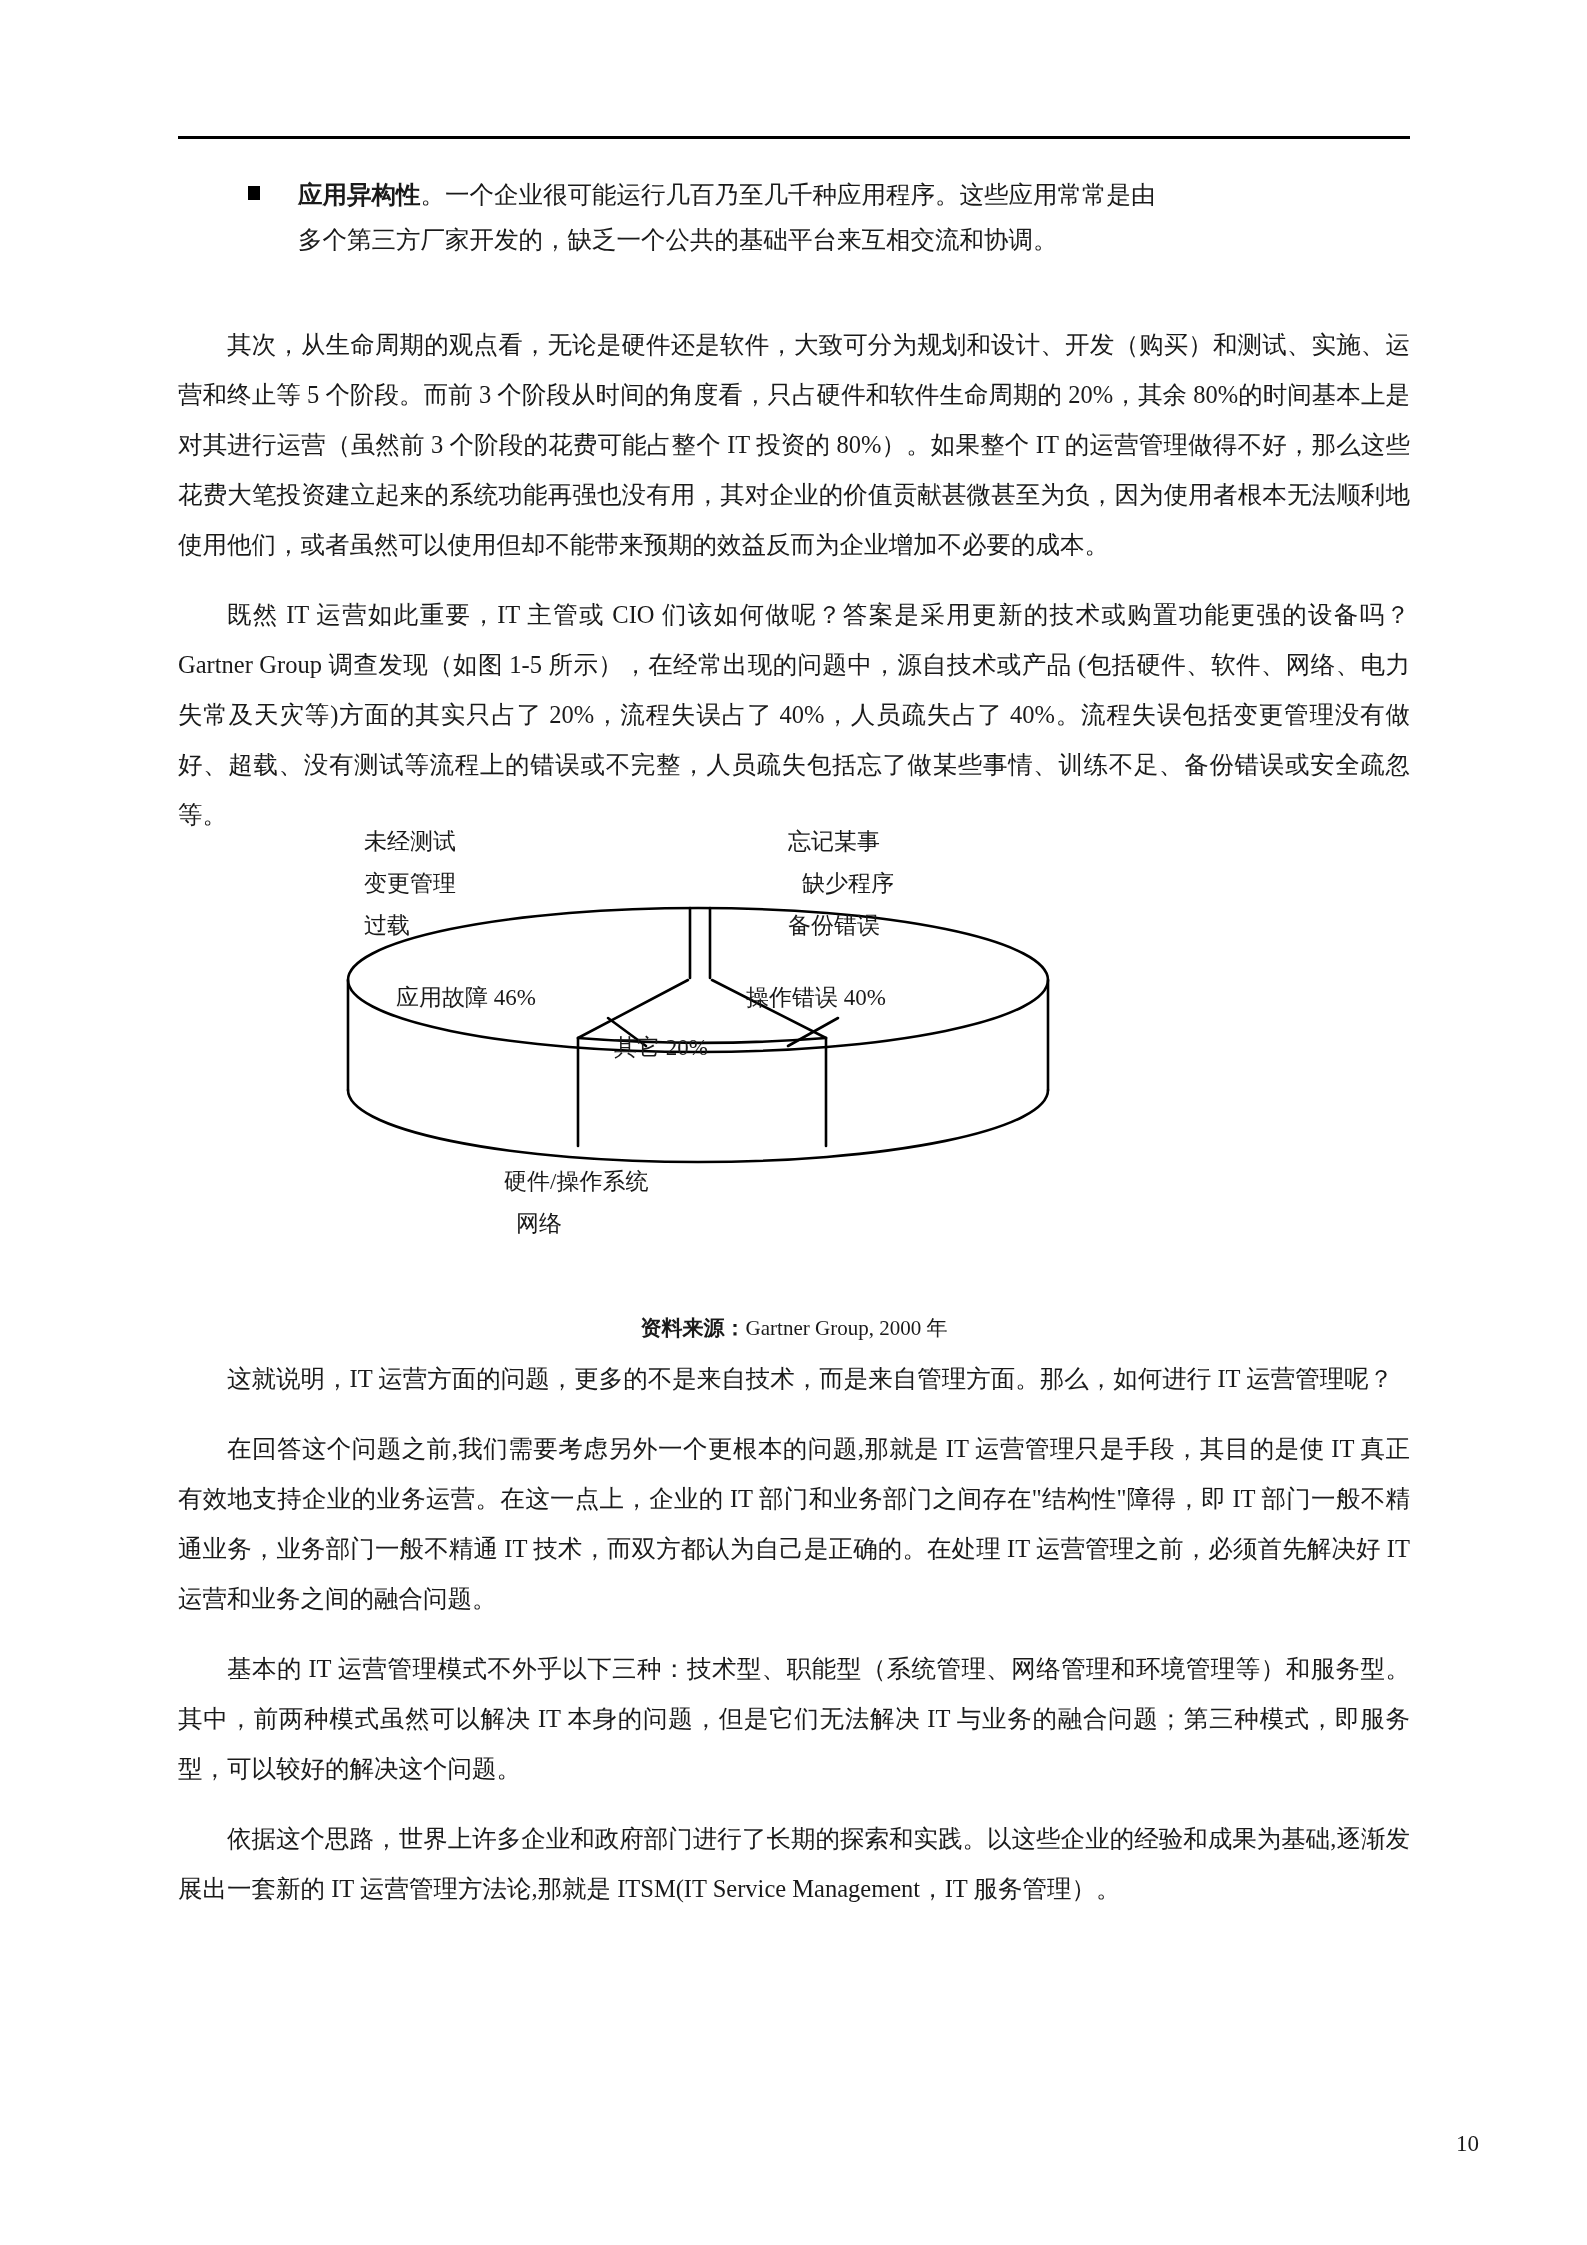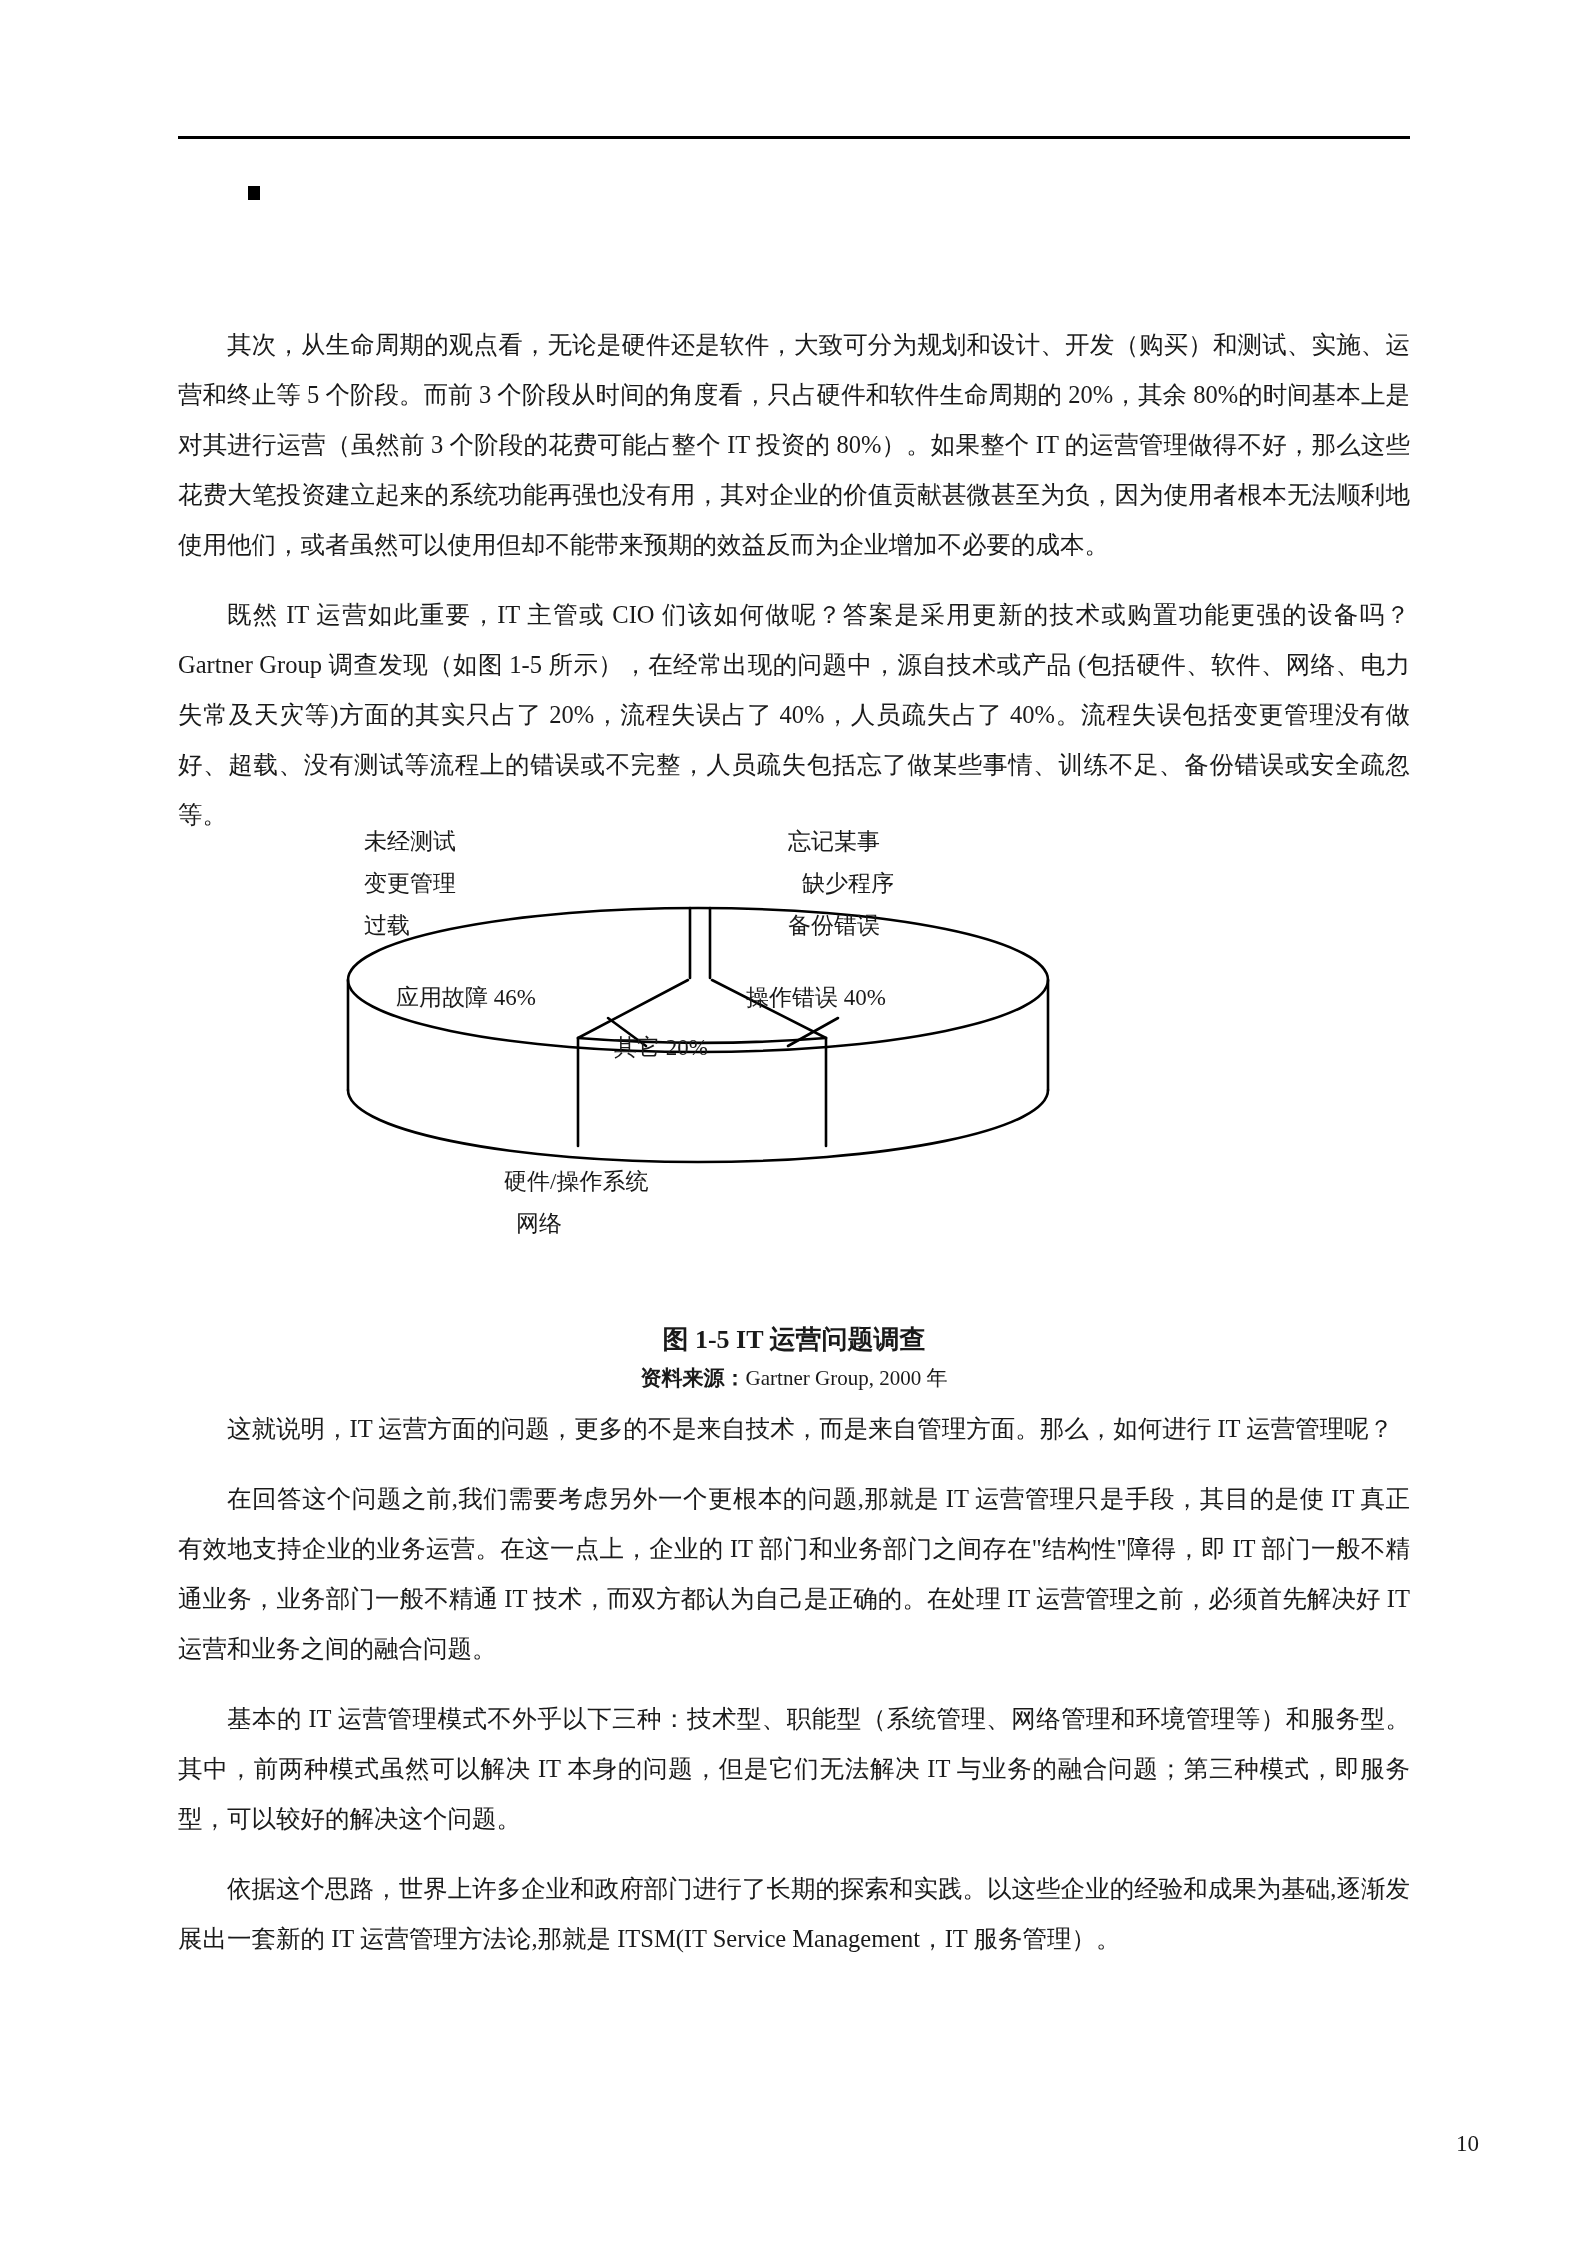--- a/index.html
+++ b/index.html
@@ -112,20 +112,24 @@
 </head>
 <body>
 
 <div class="page">
 
   <div class="rule"></div>
 
   <div class="bullet-block">
     <div class="bullet-row">
       <span class="bullet-mark"></span>
+      <div class="bullet-text">
+        <b>应用异构性</b><span>。一个企业很可能运行几百乃至几千种应用程序。这些应用常常是由</span><br>
+        <span>多个第三方厂家开发的，缺乏一个公共的基础平台来互相交流和协调。</span>
+      </div>
     </div>
   </div>
 
   <div class="content" style="top:300px;">
     <div class="para-gap"></div>
     <p class="para">其次，从生命周期的观点看，无论是硬件还是软件，大致可分为规划和设计、开发（购买）和测试、实施、运营和终止等 5 个阶段。而前 3 个阶段从时间的角度看，只占硬件和软件生命周期的 20%，其余 80%的时间基本上是对其进行运营（虽然前 3 个阶段的花费可能占整个 IT 投资的 80%）。如果整个 IT 的运营管理做得不好，那么这些花费大笔投资建立起来的系统功能再强也没有用，其对企业的价值贡献甚微甚至为负，因为使用者根本无法顺利地使用他们，或者虽然可以使用但却不能带来预期的效益反而为企业增加不必要的成本。</p>
     <div class="para-gap"></div>
     <p class="para">既然 IT 运营如此重要，IT 主管或 CIO 们该如何做呢？答案是采用更新的技术或购置功能更强的设备吗？Gartner Group 调查发现（如图 1-5 所示），在经常出现的问题中，源自技术或产品 (包括硬件、软件、网络、电力失常及天灾等)方面的其实只占了 20%，流程失误占了 40%，人员疏失占了 40%。流程失误包括变更管理没有做好、超载、没有测试等流程上的错误或不完整，人员疏失包括忘了做某些事情、训练不足、备份错误或安全疏忽等。</p>
 
     <div class="figure">
@@ -165,21 +169,20 @@
       <span class="fig-label" style="left:610px; top:74px;">备份错误</span>
 
       <span class="fig-label" style="left:218px; top:146px;">应用故障  46%</span>
       <span class="fig-label" style="left:568px; top:146px;">操作错误  40%</span>
       <span class="fig-label" style="left:436px; top:196px;">其它  20%</span>
 
       <span class="fig-label" style="left:326px; top:330px;">硬件/操作系统</span>
       <span class="fig-label" style="left:338px; top:372px;">网络</span>
     </div>
 
-    <div class="fig-caption" style="margin-top:10px;">图 1-5 IT 运营问题调查</div>
     <div class="fig-source">
       <b>资料来源：</b><span>Gartner Group, 2000 年</span>
     </div>
 
     <p class="para" style="margin-top:8px;">这就说明，IT 运营方面的问题，更多的不是来自技术，而是来自管理方面。那么，如何进行 IT 运营管理呢？</p>
     <div class="para-gap"></div>
     <p class="para">在回答这个问题之前,我们需要考虑另外一个更根本的问题,那就是 IT 运营管理只是手段，其目的是使 IT 真正有效地支持企业的业务运营。在这一点上，企业的 IT 部门和业务部门之间存在"结构性"障得，即 IT 部门一般不精通业务，业务部门一般不精通 IT 技术，而双方都认为自己是正确的。在处理 IT 运营管理之前，必须首先解决好 IT 运营和业务之间的融合问题。</p>
     <div class="para-gap"></div>
     <p class="para">基本的 IT 运营管理模式不外乎以下三种：技术型、职能型（系统管理、网络管理和环境管理等）和服务型。其中，前两种模式虽然可以解决 IT 本身的问题，但是它们无法解决 IT 与业务的融合问题；第三种模式，即服务型，可以较好的解决这个问题。</p>
     <div class="para-gap"></div>

